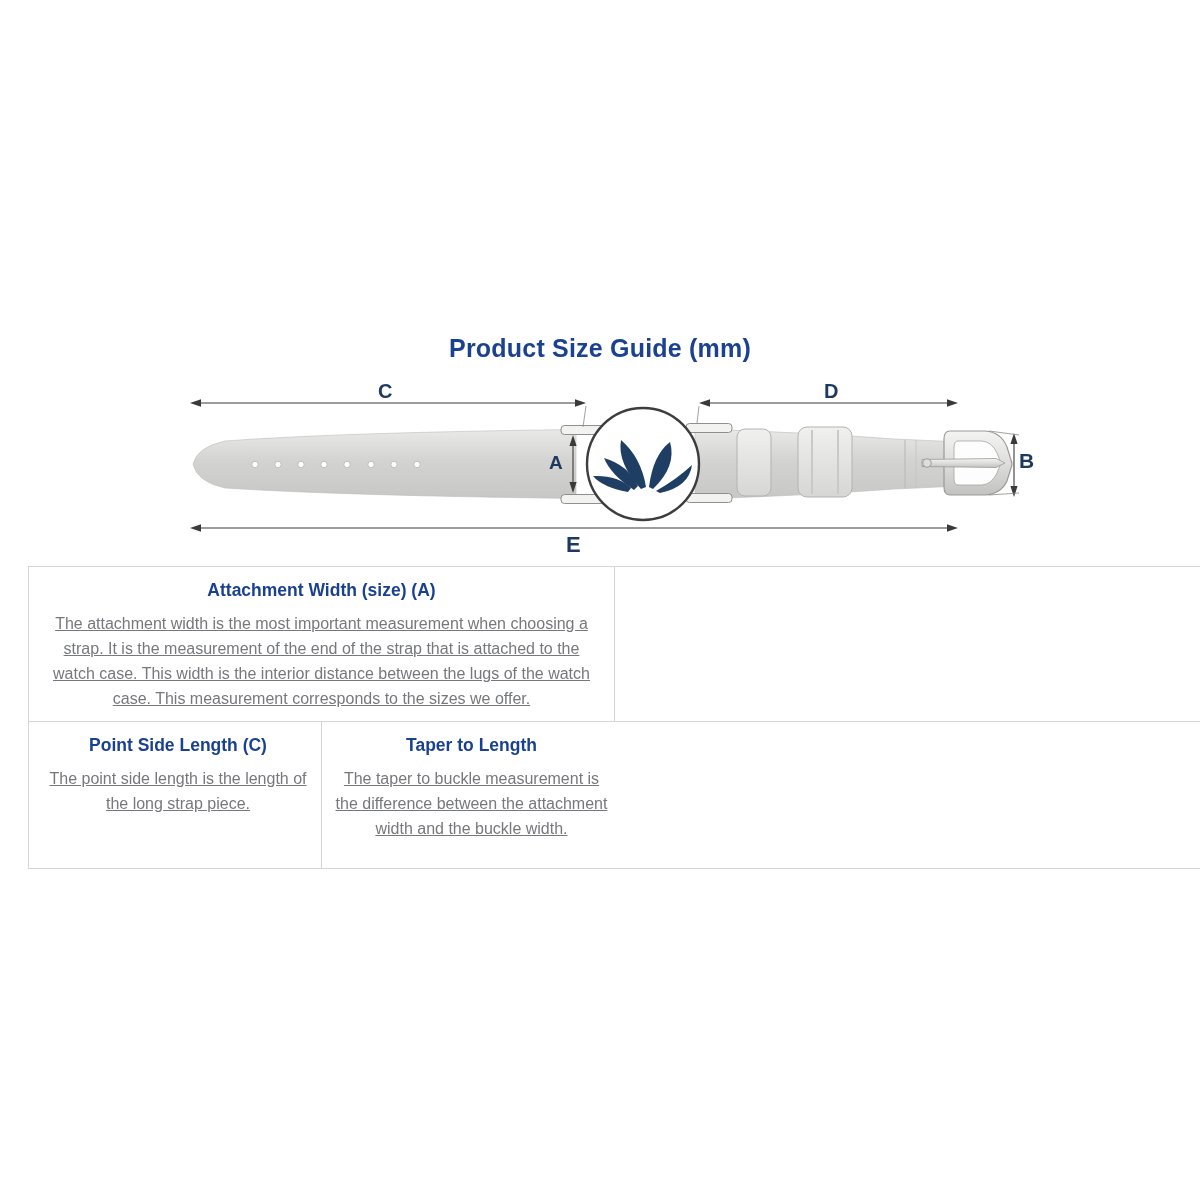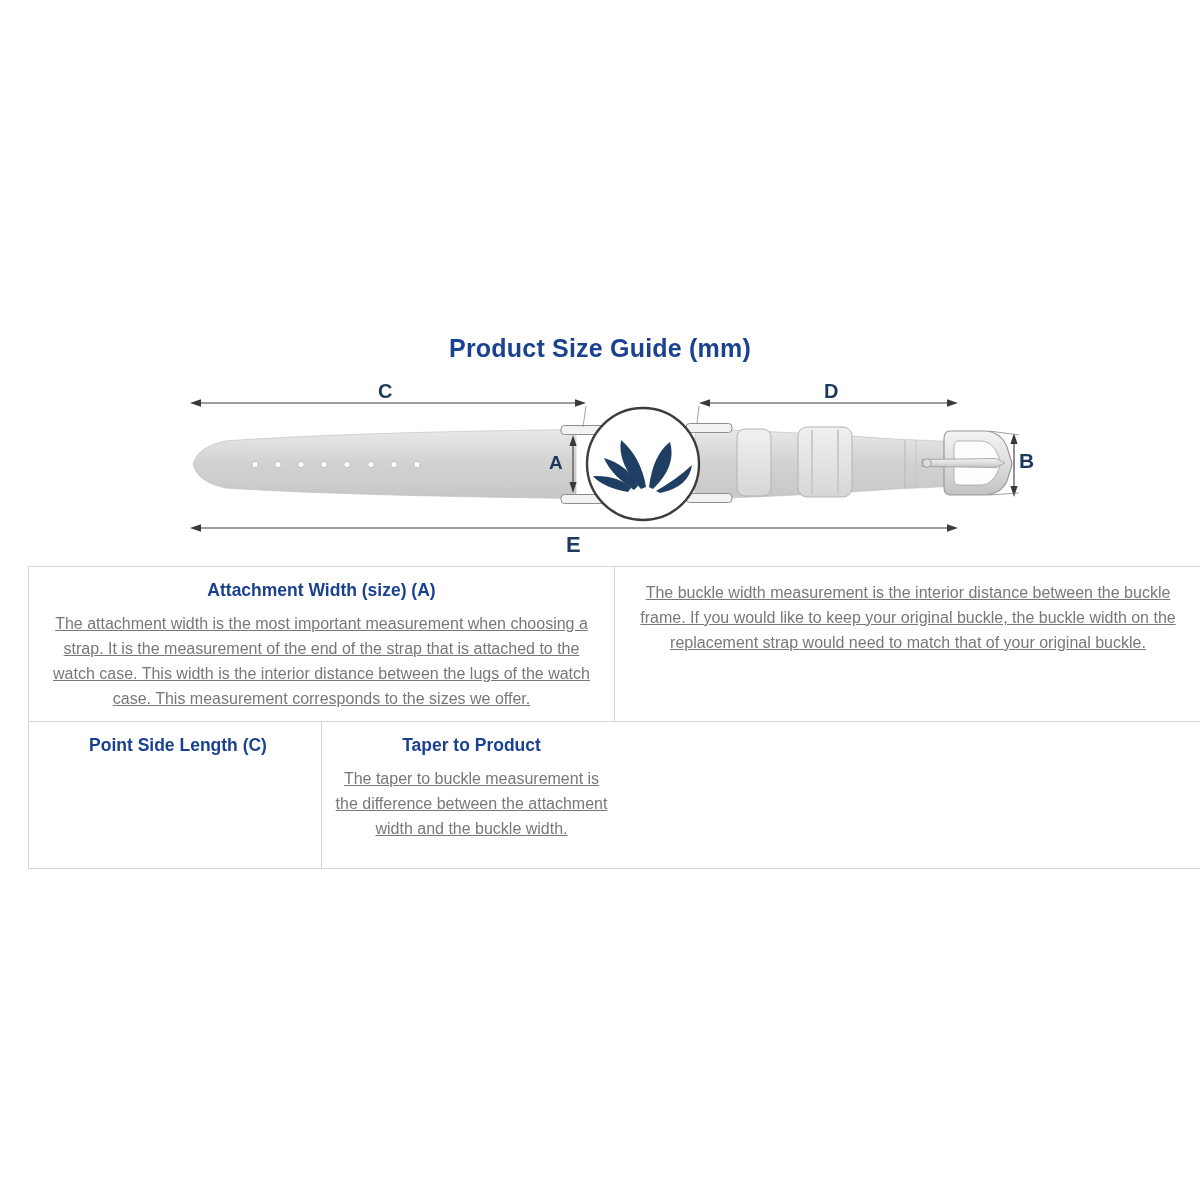--- a/index.html
+++ b/index.html
@@ -189,27 +189,27 @@
     <span class="dim-label lbl-e">E</span>
   </div>
 
   <div class="size-table">
     <div class="trow trow-1">
       <div class="tcell">
         <h3>Attachment Width (size) (A)</h3>
         <p>The attachment width is the most important measurement when choosing a strap. It is the measurement of the end of the strap that is attached to the watch case. This width is the interior distance between the lugs of the watch case. This measurement corresponds to the sizes we offer.</p>
       </div>
       <div class="tcell">
-        <p>The buckle width measurement is the interior distance between the buckle frame. If you would like to keep your original buckle, the buckle width on the replacement strap would need to match that of your original buckle.</p>
       </div>
     </div>
     <div class="trow trow-2">
       <div class="tcell">
         <h3>Point Side Length (C)</h3>
-      </div>
-      <div class="tcell">
-        <h3>Taper to Product</h3>
+        <p>The point side length is the length of the long strap piece.</p>
+      </div>
+      <div class="tcell">
+        <h3>Taper to Length</h3>
         <p>The taper to buckle measurement is the difference between the attachment width and the buckle width.</p>
       </div>
     </div>
   </div>
 
 </div>
 
 </body></html>

